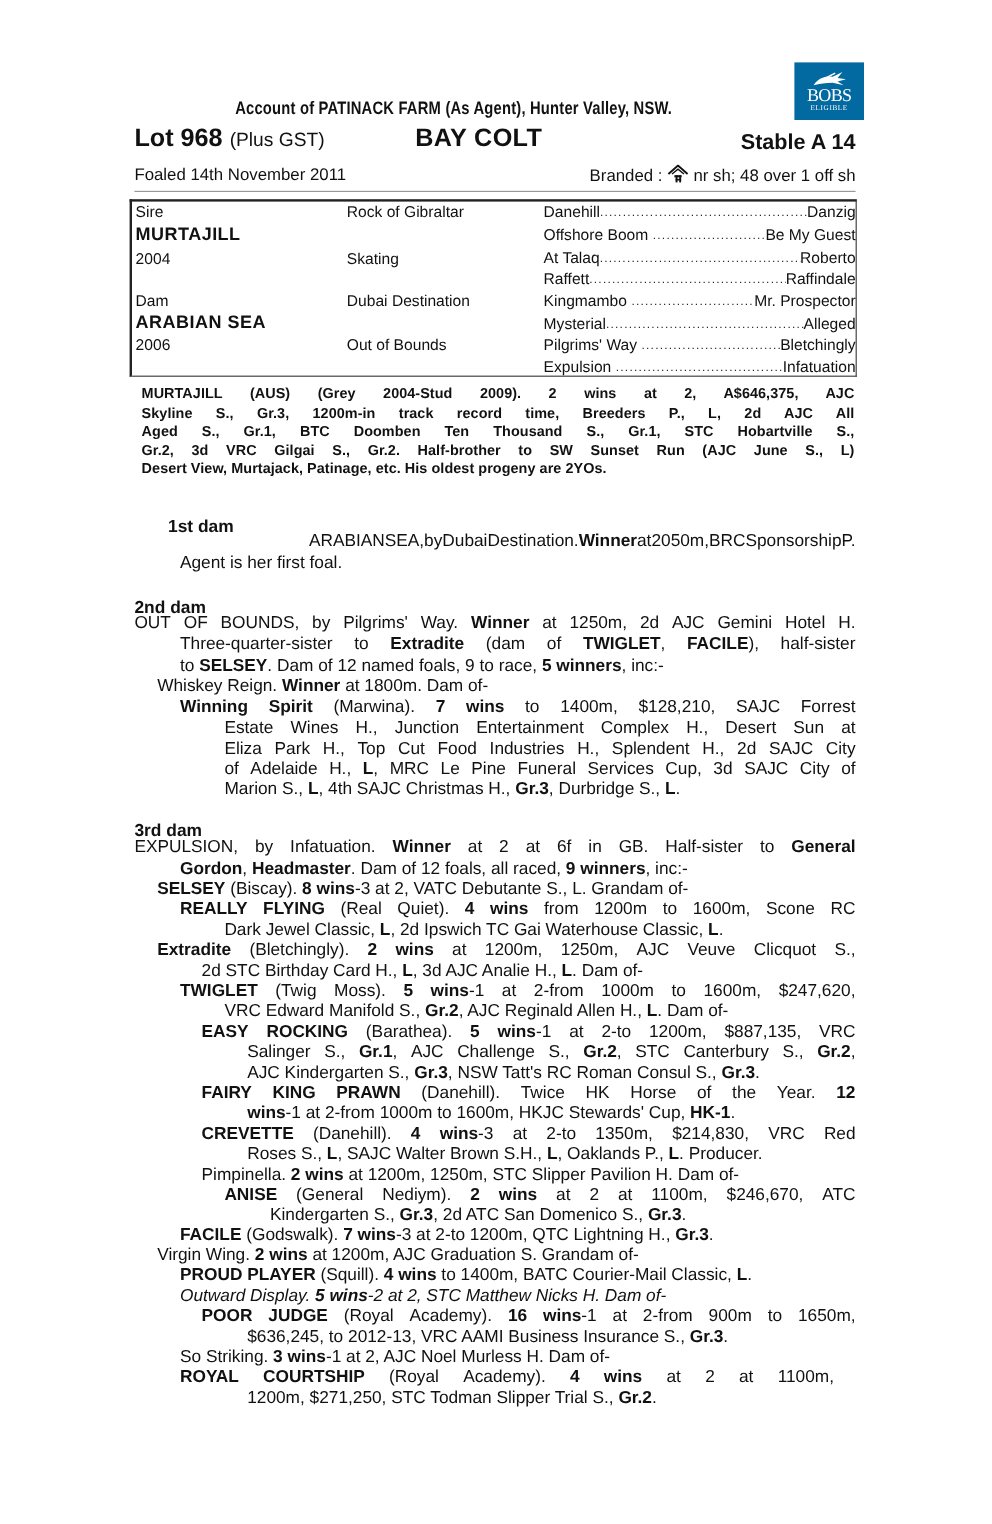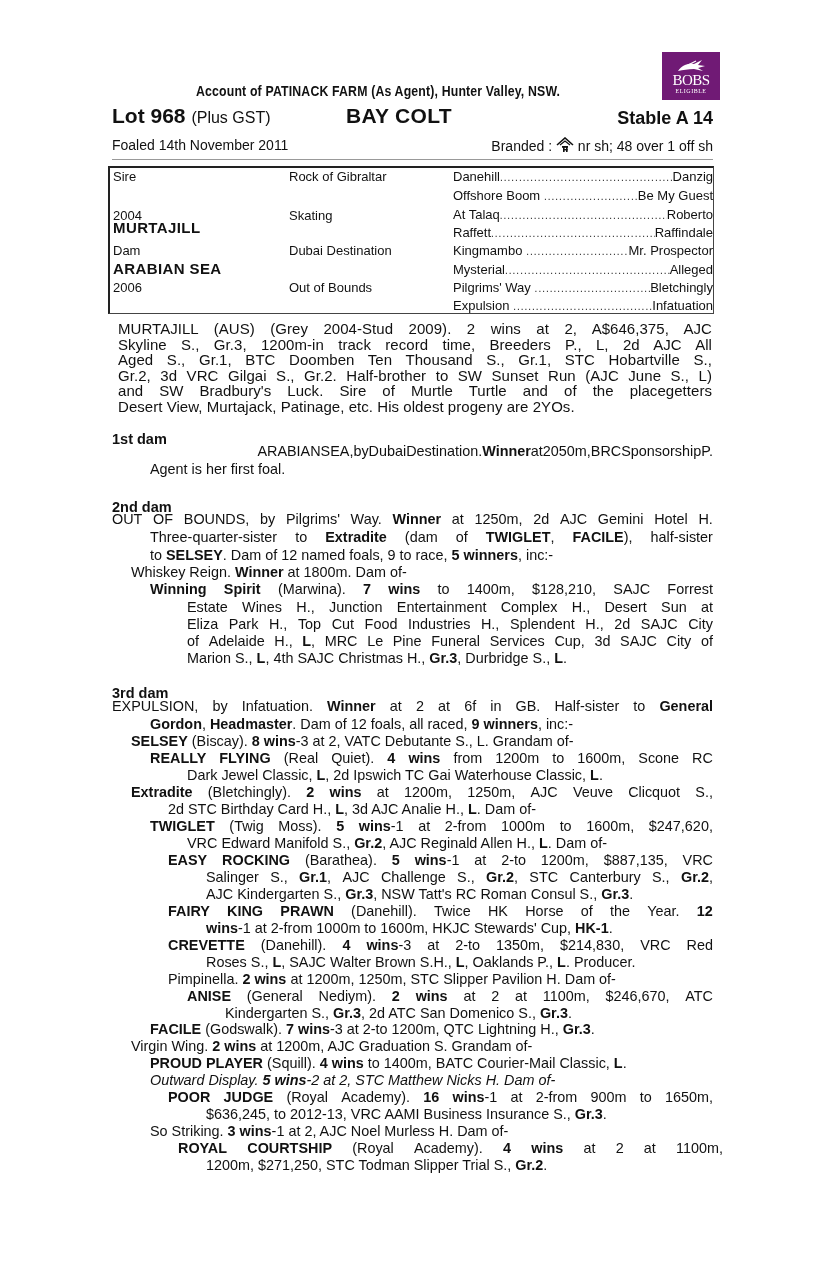--- a/index.html
+++ b/index.html
@@ -1,20 +1,20 @@
 <!DOCTYPE html>
 <html><head>
 <meta charset="utf-8">
 <style>
   html, body { margin: 0; padding: 0; background: #ffffff; }
   body { width: 827px; height: 1270px; position: relative; overflow: hidden;
          font-family: "Liberation Sans", sans-serif; color: #111; }
 
   .logo { position: absolute; left: 662px; top: 52px; width: 58px; height: 48px;
-          background: #701a75; color: #fff; text-align: center; }
+          background: #0369a1; color: #fff; text-align: center; }
   .logo .bird { position: absolute; left: 14px; top: 5px; width: 30px; height: 18px; }
   .logo .bobs { position: absolute; left: 0; right: 0; top: 20px; font-family: "Liberation Serif", serif;
                 font-size: 15px; letter-spacing: -0.5px; line-height: 16px; }
   .logo .elig { position: absolute; left: 0; right: 0; top: 36px; font-family: "Liberation Serif", serif;
                 font-size: 6px; letter-spacing: 0.5px; }
 
   .account { position: absolute; left: 196px; top: 82px; font-size: 15px; font-weight: bold;
              transform: scaleX(0.82); transform-origin: left top; white-space: nowrap; letter-spacing: 0.2px; }
 
   .lotrow { position: absolute; left: 112px; top: 104px; width: 601px; height: 24px; }
@@ -32,21 +32,21 @@
   .ped { position: absolute; left: 108px; top: 166px; width: 606px; height: 148px;
          border-top: 2px solid #222; border-left: 2px solid #222; border-right: 1px solid #444; border-bottom: 1px solid #444;
          font-size: 13px; box-sizing: border-box; }
   .ped .c { position: absolute; white-space: nowrap; }
   .ped .big { font-size: 15px; font-weight: 900; letter-spacing: 0.4px; }
   .ped .anc { position: absolute; left: 343px; width: 260px; display: flex; white-space: nowrap; }
   .ped .anc .l { }
   .ped .anc .dots { flex: 1; overflow: hidden; color: #222; letter-spacing: 1px; font-size: 10px; line-height: 18px; }
   .ped .anc .r { }
 
-  .sirenote { position: absolute; left: 118px; top: 321px; width: 594px; font-size: 15px; font-weight: 400;
+  .sirenote { position: absolute; left: 118px; top: 321px; width: 594px; font-size: 12px; font-weight: 700;
               line-height: 15.5px; text-align: justify; letter-spacing: 0.05px; }
   .sirenote span { display: block; text-align: justify; text-align-last: justify; }
   .sirenote span.last { text-align-last: left; }
 
   .sec { position: absolute; left: 112px; font-size: 14.5px; font-weight: 900; }
   .ln { position: absolute; font-size: 14.4px; white-space: nowrap; line-height: 18px; }
   .ln.j { display: flex; justify-content: space-between; }
   .ln b { font-weight: 900; }
 </style>
 </head>
@@ -84,21 +84,21 @@
       <rect x="10" y="9" width="1.6" height="6" fill="#111"></rect>
       <rect x="7" y="12" width="4.6" height="1.4" fill="#111"></rect>
     </svg>
     <span>nr sh; 48 over 1 off sh</span>
   </div>
 </div>
 <div class="hr"></div>
 
 <div class="ped">
   <div class="c" style="left:3px;top:1px;">Sire</div>
-  <div class="c big" style="left:3px;top:19px;margin-top:32px;">MURTAJILL</div>
+  <div class="c big" style="left:3px;top:19px;">MURTAJILL</div>
   <div class="c" style="left:3px;top:40px;">2004</div>
   <div class="c" style="left:3px;top:75px;">Dam</div>
   <div class="c big" style="left:3px;top:92px;">ARABIAN SEA</div>
   <div class="c" style="left:3px;top:112px;">2006</div>
 
   <div class="c" style="left:179px;top:1px;">Rock of Gibraltar</div>
   <div class="c" style="left:179px;top:40px;">Skating</div>
   <div class="c" style="left:179px;top:75px;">Dubai Destination</div>
   <div class="c" style="left:179px;top:112px;">Out of Bounds</div>
 
@@ -142,25 +142,24 @@
       <span class="dots">&nbsp;..................................................................</span>
       <span class="r">Infatuation</span>
     </div>
 </div>
 
 <div class="sirenote">
   <span>MURTAJILL (AUS) (Grey 2004-Stud 2009). 2 wins at 2, A$646,375, AJC</span>
   <span>Skyline S., Gr.3, 1200m-in track record time, Breeders P., L, 2d AJC All</span>
   <span>Aged S., Gr.1, BTC Doomben Ten Thousand S., Gr.1, STC Hobartville S.,</span>
   <span>Gr.2, 3d VRC Gilgai S., Gr.2. Half-brother to SW Sunset Run (AJC June S., L)</span>
-  <span>and SW Bradbury's Luck. Sire of Murtle Turtle and of the placegetters</span>
   <span class="last">Desert View, Murtajack, Patinage, etc. His oldest progeny are 2YOs.</span>
 </div>
 
-<div class="sec" style="top:431px;">1st dam</div>
+<div class="sec" style="top:431px;margin-left:28px;">1st dam</div>
 <div class="sec" style="top:499px;">2nd dam</div>
 <div class="sec" style="top:685px;">3rd dam</div>
 
 <div id="lines">
     <div class="ln j" style="left: 112px; top: 442px; width: 601px; justify-content: flex-end;">
       <span>ARABIAN</span>
       <span>SEA,</span>
       <span>by</span>
       <span>Dubai</span>
       <span>Destination.</span>
@@ -396,21 +395,21 @@
       <span><b>16</b></span>
       <span><b>wins</b>-1</span>
       <span>at</span>
       <span>2-from</span>
       <span>900m</span>
       <span>to</span>
       <span>1650m,</span>
     </div>
     <div class="ln" style="left: 206px; top: 1105px;">$636,245, to 2012-13, VRC AAMI Business Insurance S., <b>Gr.3</b>.</div>
     <div class="ln" style="left: 150px; top: 1122px;">So Striking. <b>3 wins</b>-1 at 2, AJC Noel Murless H. Dam of-</div>
-    <div class="ln j" style="left: 178px; top: 1139px; width: 545px;">
+    <div class="ln j" style="left: 150px; top: 1139px; width: 545px;">
       <span><b>ROYAL</b></span>
       <span><b>COURTSHIP</b></span>
       <span>(Royal</span>
       <span>Academy).</span>
       <span><b>4</b></span>
       <span><b>wins</b></span>
       <span>at</span>
       <span>2</span>
       <span>at</span>
       <span>1100m,</span>

